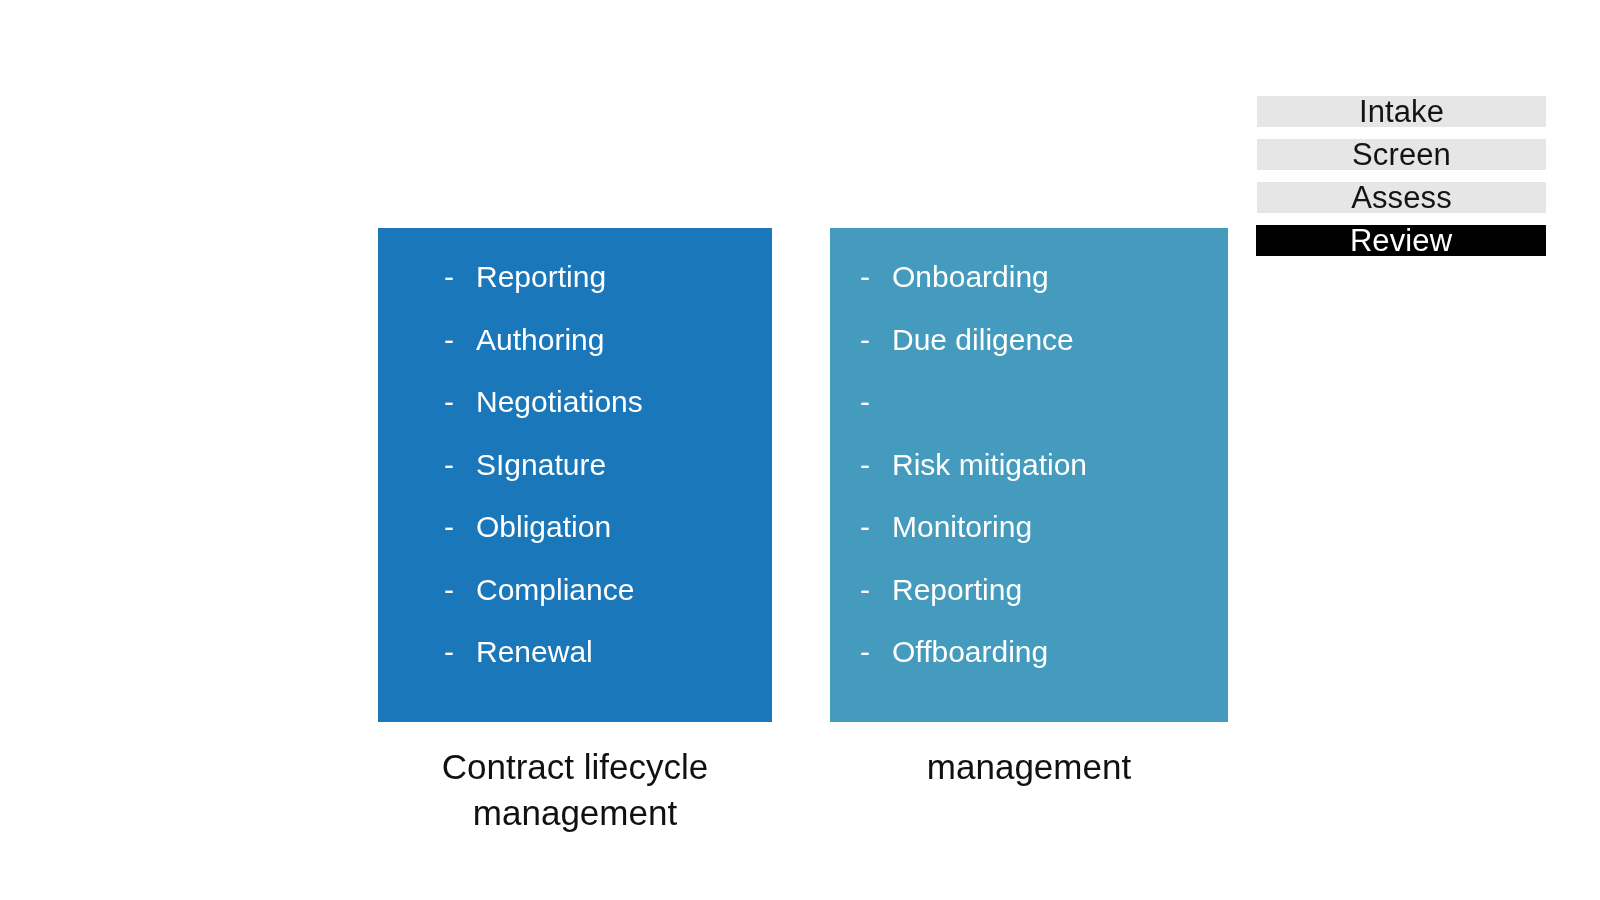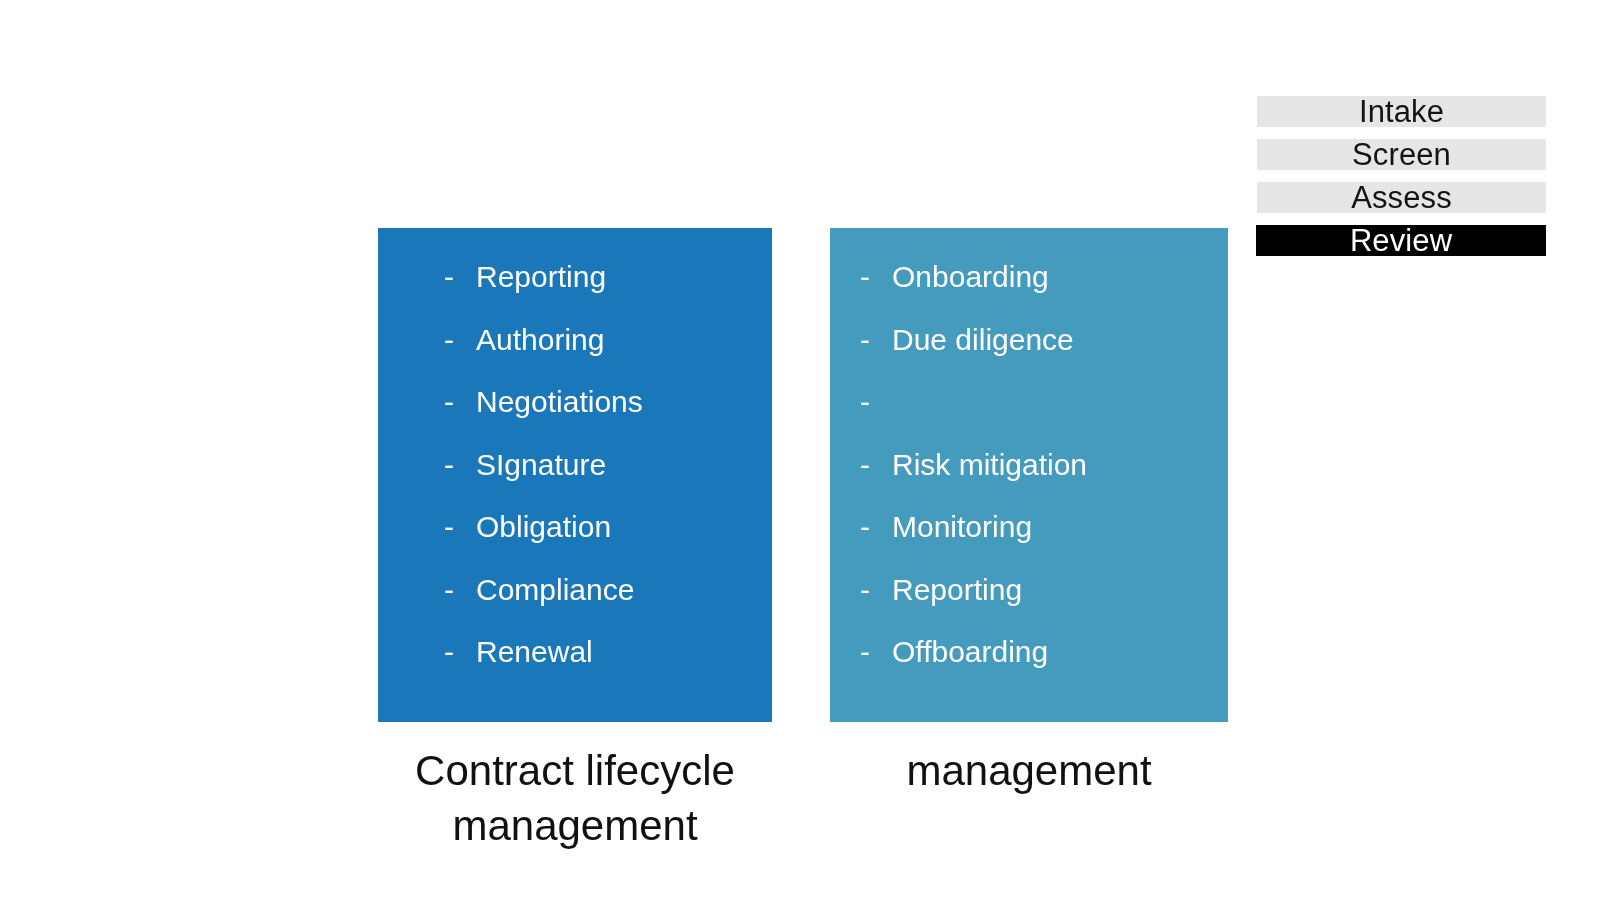--- a/index.html
+++ b/index.html
@@ -90,21 +90,21 @@
     width: 32px;
     flex: 0 0 32px;
     color: #ffffff;
     font-size: 30px;
   }
   .item-label { color: #ffffff; }
 
   .panel-caption {
     margin-top: 22px;
     text-align: center;
-    font-size: 42px;
+    font-size: 35px;
     line-height: 1.3;
     color: #111111;
     font-weight: 400;
   }
   .panel-caption .cap-line { display: block; white-space: nowrap; }
 </style>
 </head>
 <body>
 
 <div id="stage-tabs">

